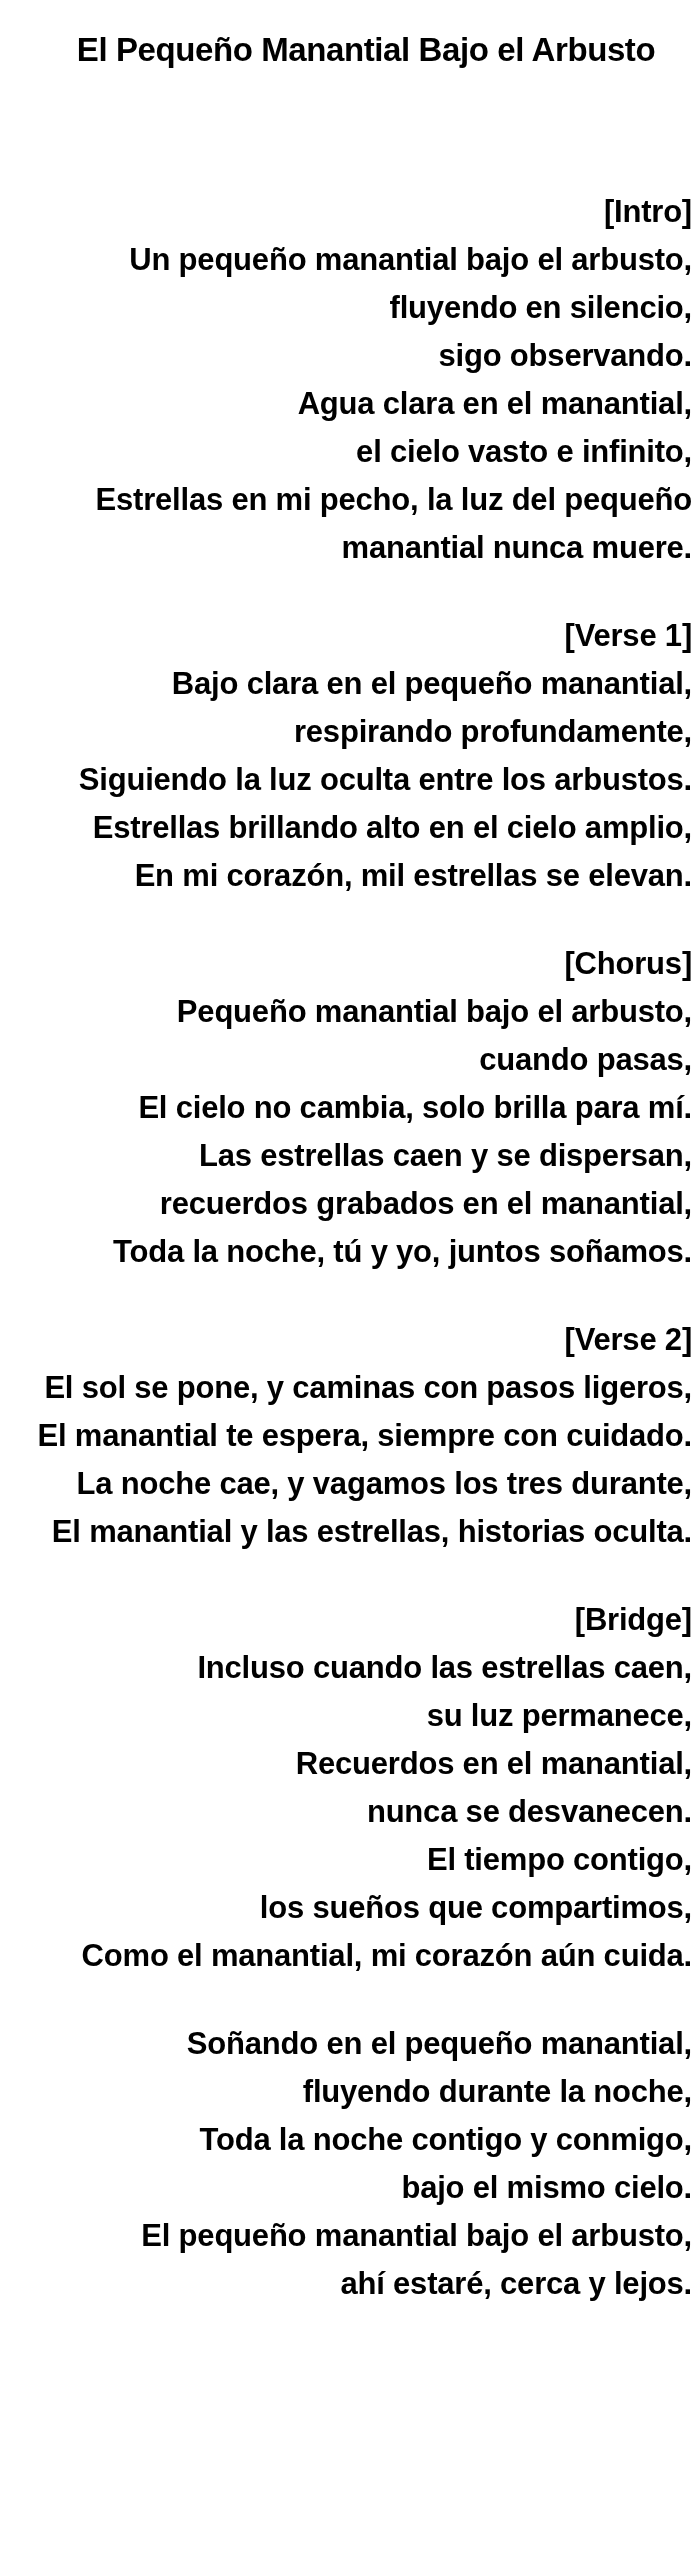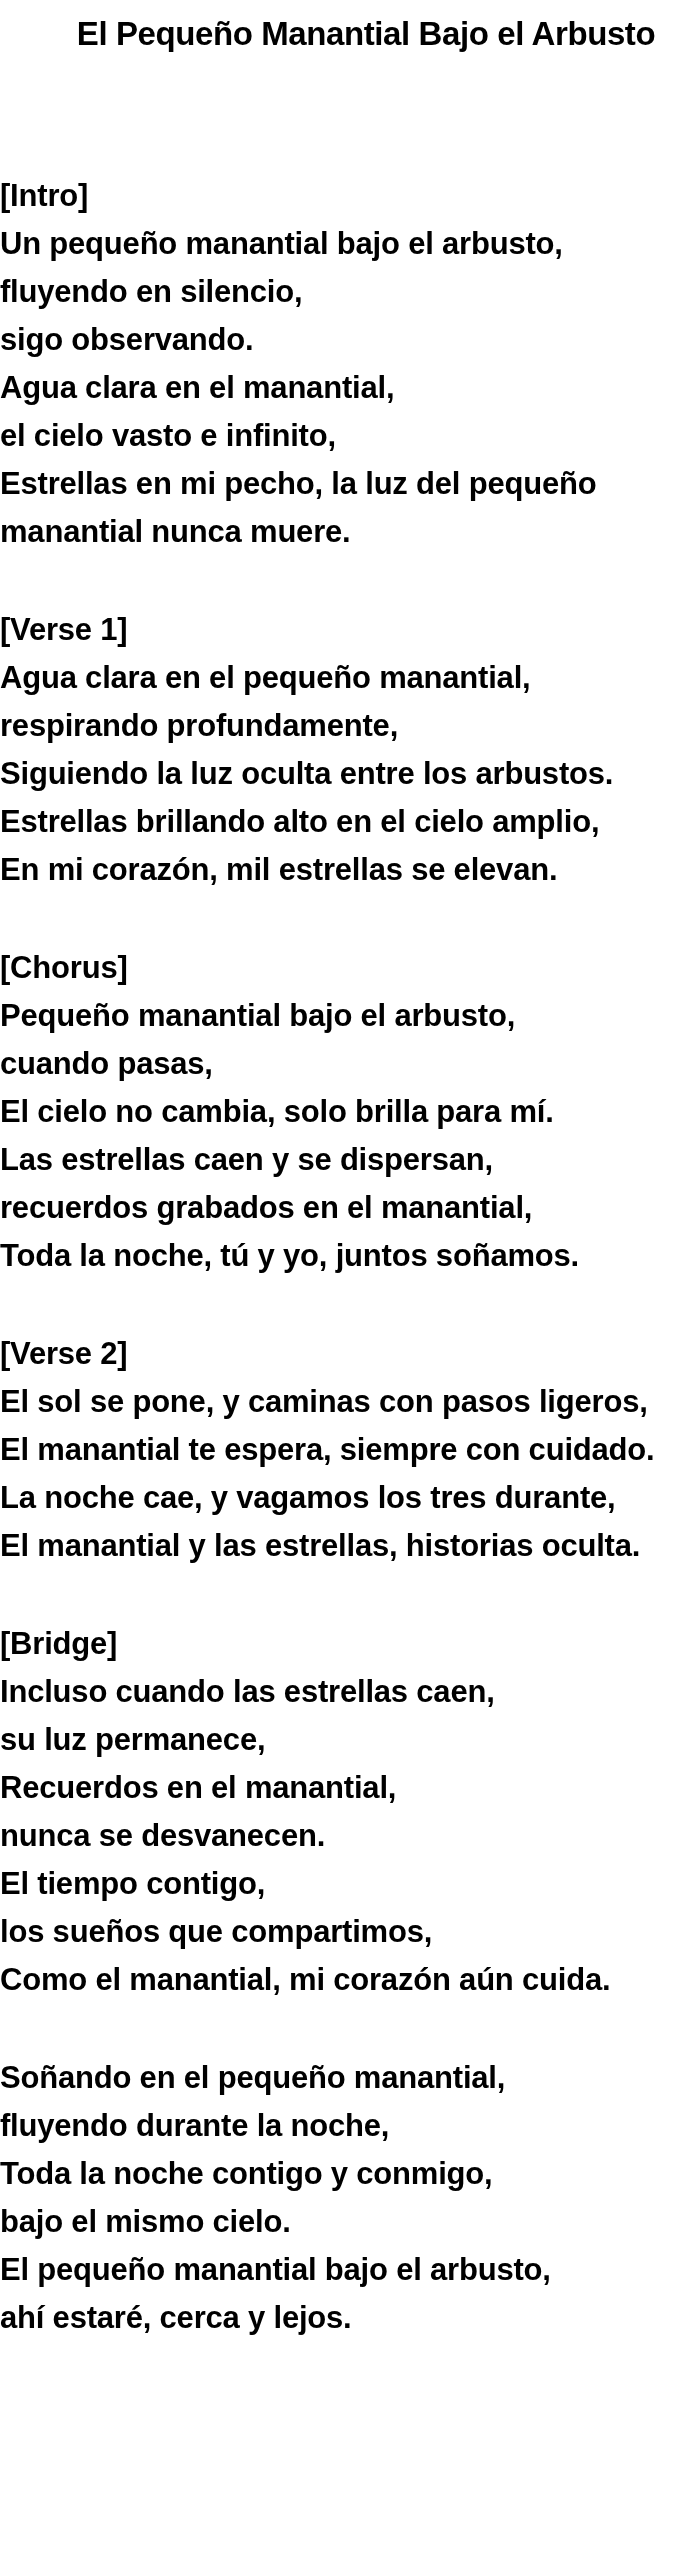--- a/index.html
+++ b/index.html
@@ -12,40 +12,40 @@
     background: #ffffff;
     font-family: "Liberation Sans", sans-serif;
     overflow: hidden;
   }
   .page {
     width: 692px;
     height: 2576px;
     position: relative;
   }
   .title {
-    margin: 0;
+    margin: 16px;
     padding-top: 17px;
     text-align: center;
     font-size: 33px;
     font-weight: 700;
     line-height: 33px;
     letter-spacing: -0.4px;
     color: #000000;
     white-space: nowrap;
     padding-left: 40px;
   }
   .lyrics {
     margin-top: 122px;
-    text-align: left;
+    text-align: right;
   }
   .section {
     margin: 0;
   }
   .section + .section {
-    margin-top: 50px;
+    margin-top: 40px;
   }
   .line {
     font-size: 31px;
     font-weight: 700;
     line-height: 48px;
     letter-spacing: -0.2px;
     color: #000000;
     white-space: nowrap;
   }
 </style>
@@ -61,21 +61,21 @@
         <div class="line">Un pequeño manantial bajo el arbusto,</div>
         <div class="line">fluyendo en silencio,</div>
         <div class="line">sigo observando.</div>
         <div class="line">Agua clara en el manantial,</div>
         <div class="line">el cielo vasto e infinito,</div>
         <div class="line">Estrellas en mi pecho, la luz del pequeño</div>
         <div class="line">manantial nunca muere.</div>
       </div>
       <div class="section">
         <div class="line">[Verse 1]</div>
-        <div class="line">Agua clara en el pequeño manantial,</div>
+        <div class="line">Bajo clara en el pequeño manantial,</div>
         <div class="line">respirando profundamente,</div>
         <div class="line">Siguiendo la luz oculta entre los arbustos.</div>
         <div class="line">Estrellas brillando alto en el cielo amplio,</div>
         <div class="line">En mi corazón, mil estrellas se elevan.</div>
       </div>
       <div class="section">
         <div class="line">[Chorus]</div>
         <div class="line">Pequeño manantial bajo el arbusto,</div>
         <div class="line">cuando pasas,</div>
         <div class="line">El cielo no cambia, solo brilla para mí.</div>

